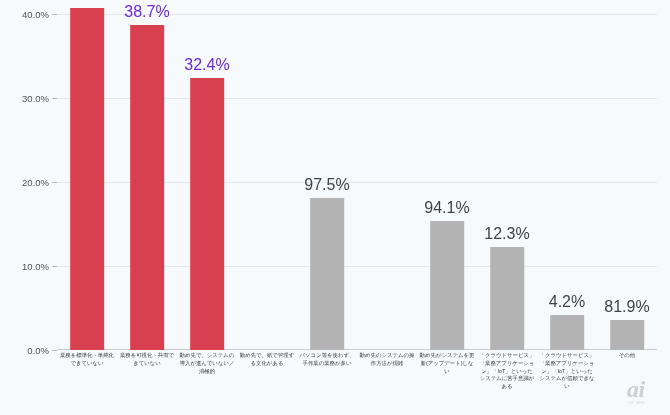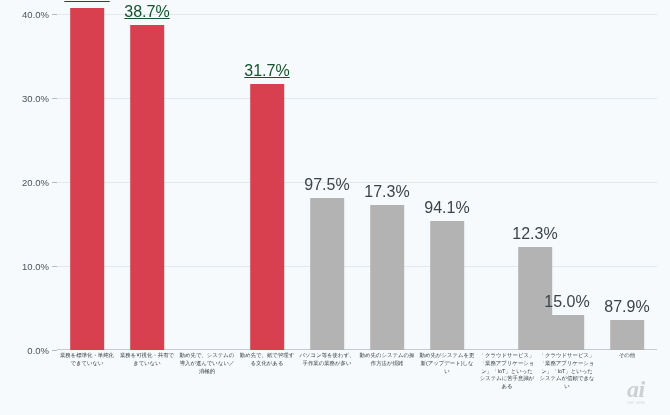--- a/index.html
+++ b/index.html
@@ -81,22 +81,21 @@
   }
   .bar-value {
     position: absolute;
     left: 50%;
     transform: translateX(-50%);
     white-space: nowrap;
     font-size: 16px;
     line-height: 1;
   }
   .bar-value.red {
-    color: #14532d;
-    text-decoration: underline;
+    color: #6d28d9;
   }
   .bar-value.gray {
     color: #3c4449;
   }
   
   .xlabels-layer {
     position: absolute;
     left: 57px;
     top: 352px;
     width: 600px;
@@ -151,47 +150,43 @@
     <div class="axis-baseline"></div>
     <div class="bars-layer" id="bars-layer">
         <div class="bar-slot" style="left: 0px; width: 60px;">
           <div class="bar" title="40.7%" style="width: 33.6px; height: 341.88px; background: rgb(216, 64, 79);"></div>
           <div class="bar-value red" style="bottom: 346.88px;">40.7%</div>
         </div>
         <div class="bar-slot" style="left: 60px; width: 60px;">
           <div class="bar" title="38.7%" style="width: 33.6px; height: 325.08px; background: rgb(216, 64, 79);"></div>
           <div class="bar-value red" style="bottom: 330.08px;">38.7%</div>
         </div>
-        <div class="bar-slot" style="left: 180px; width: 60px;">
-          <div class="bar" title="31.7%" style="width: 33.6px; height: 266.28px; background: rgb(216, 64, 79);"></div>
-          <div class="bar-value red" style="bottom: 271.28px;">31.7%</div>
+        <div class="bar-slot" style="left: 120px; width: 60px;">
+          <div class="bar" title="32.4%" style="width: 33.6px; height: 272.16px; background: rgb(216, 64, 79);"></div>
+          <div class="bar-value red" style="bottom: 277.16px;">32.4%</div>
         </div>
         <div class="bar-slot" style="left: 240px; width: 60px;">
           <div class="bar" title="18.1%" style="width: 33.6px; height: 152.04px; background: rgb(179, 179, 179);"></div>
           <div class="bar-value gray" style="bottom: 157.04px;">97.5%</div>
         </div>
-        <div class="bar-slot" style="left: 300px; width: 60px;">
-          <div class="bar" title="17.3%" style="width: 33.6px; height: 145.32px; background: rgb(179, 179, 179);"></div>
-          <div class="bar-value gray" style="bottom: 150.32px;">17.3%</div>
-        </div>
         <div class="bar-slot" style="left: 360px; width: 60px;">
           <div class="bar" title="15.4%" style="width: 33.6px; height: 129.36px; background: rgb(179, 179, 179);"></div>
           <div class="bar-value gray" style="bottom: 134.36px;">94.1%</div>
         </div>
-        <div class="bar-slot" style="left: 420px; width: 60px; margin-left: 28px;">
+        <div class="bar-slot" style="left: 420px; width: 60px;">
           <div class="bar" title="12.3%" style="width: 33.6px; height: 103.32px; background: rgb(179, 179, 179);"></div>
           <div class="bar-value gray" style="bottom: 108.32px;">12.3%</div>
         </div>
         <div class="bar-slot" style="left: 480px; width: 60px;">
           <div class="bar" title="4.2%" style="width: 33.6px; height: 35.28px; background: rgb(179, 179, 179);"></div>
-          <div class="bar-value gray" style="bottom: 40.28px;">15.0%</div>
+          <div class="bar-value gray" style="bottom: 40.28px;">4.2%</div>
         </div>
         <div class="bar-slot" style="left: 540px; width: 60px;">
           <div class="bar" title="3.6%" style="width: 33.6px; height: 30.24px; background: rgb(179, 179, 179);"></div>
-          <div class="bar-value gray" style="bottom: 35.24px;">87.9%</div>
+          <div class="bar-value gray" style="bottom: 35.24px;">81.9%</div>
         </div>
       </div>
   </div>
 
   <div id="ytick-layer">
       <div class="ytick-label" style="top: 350px; right: 621px;">0.0%</div>
       <div class="ytick-mark" style="position: absolute; top: 350px; left: 52px;"></div>
       <div class="ytick-label" style="top: 266px; right: 621px;">10.0%</div>
       <div class="ytick-mark" style="position: absolute; top: 266px; left: 52px;"></div>
       <div class="ytick-label" style="top: 182px; right: 621px;">20.0%</div>

